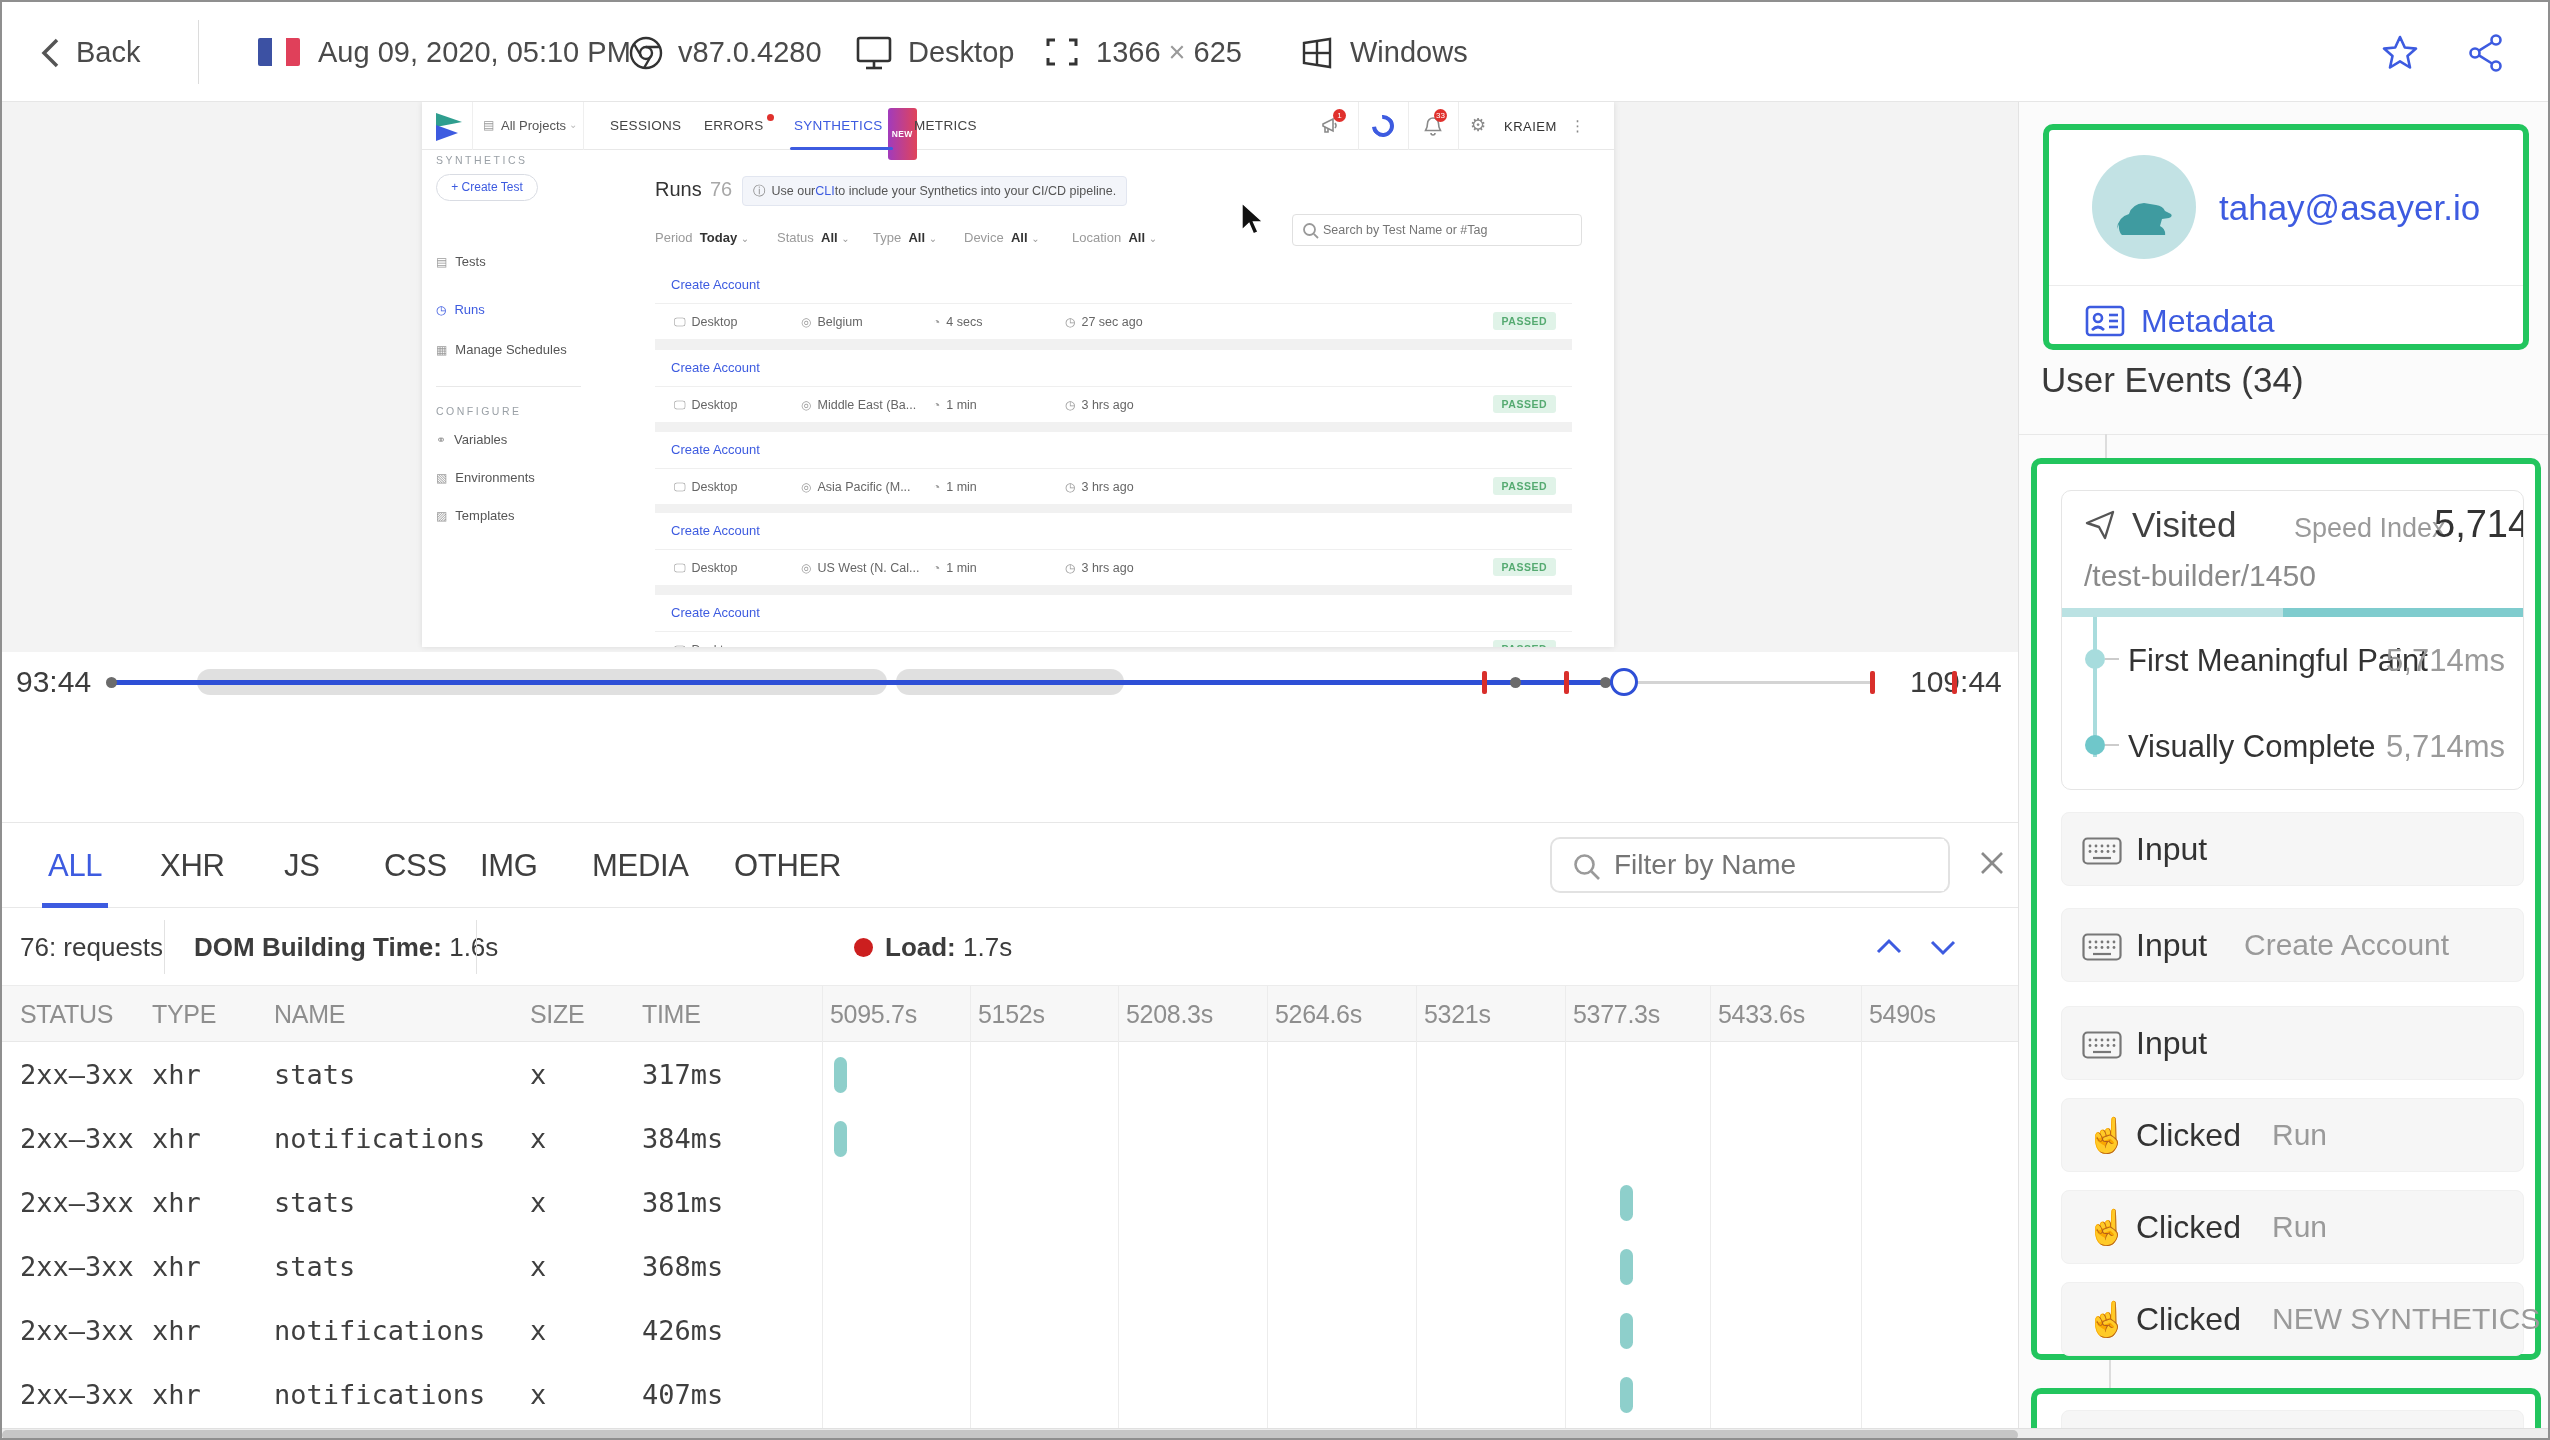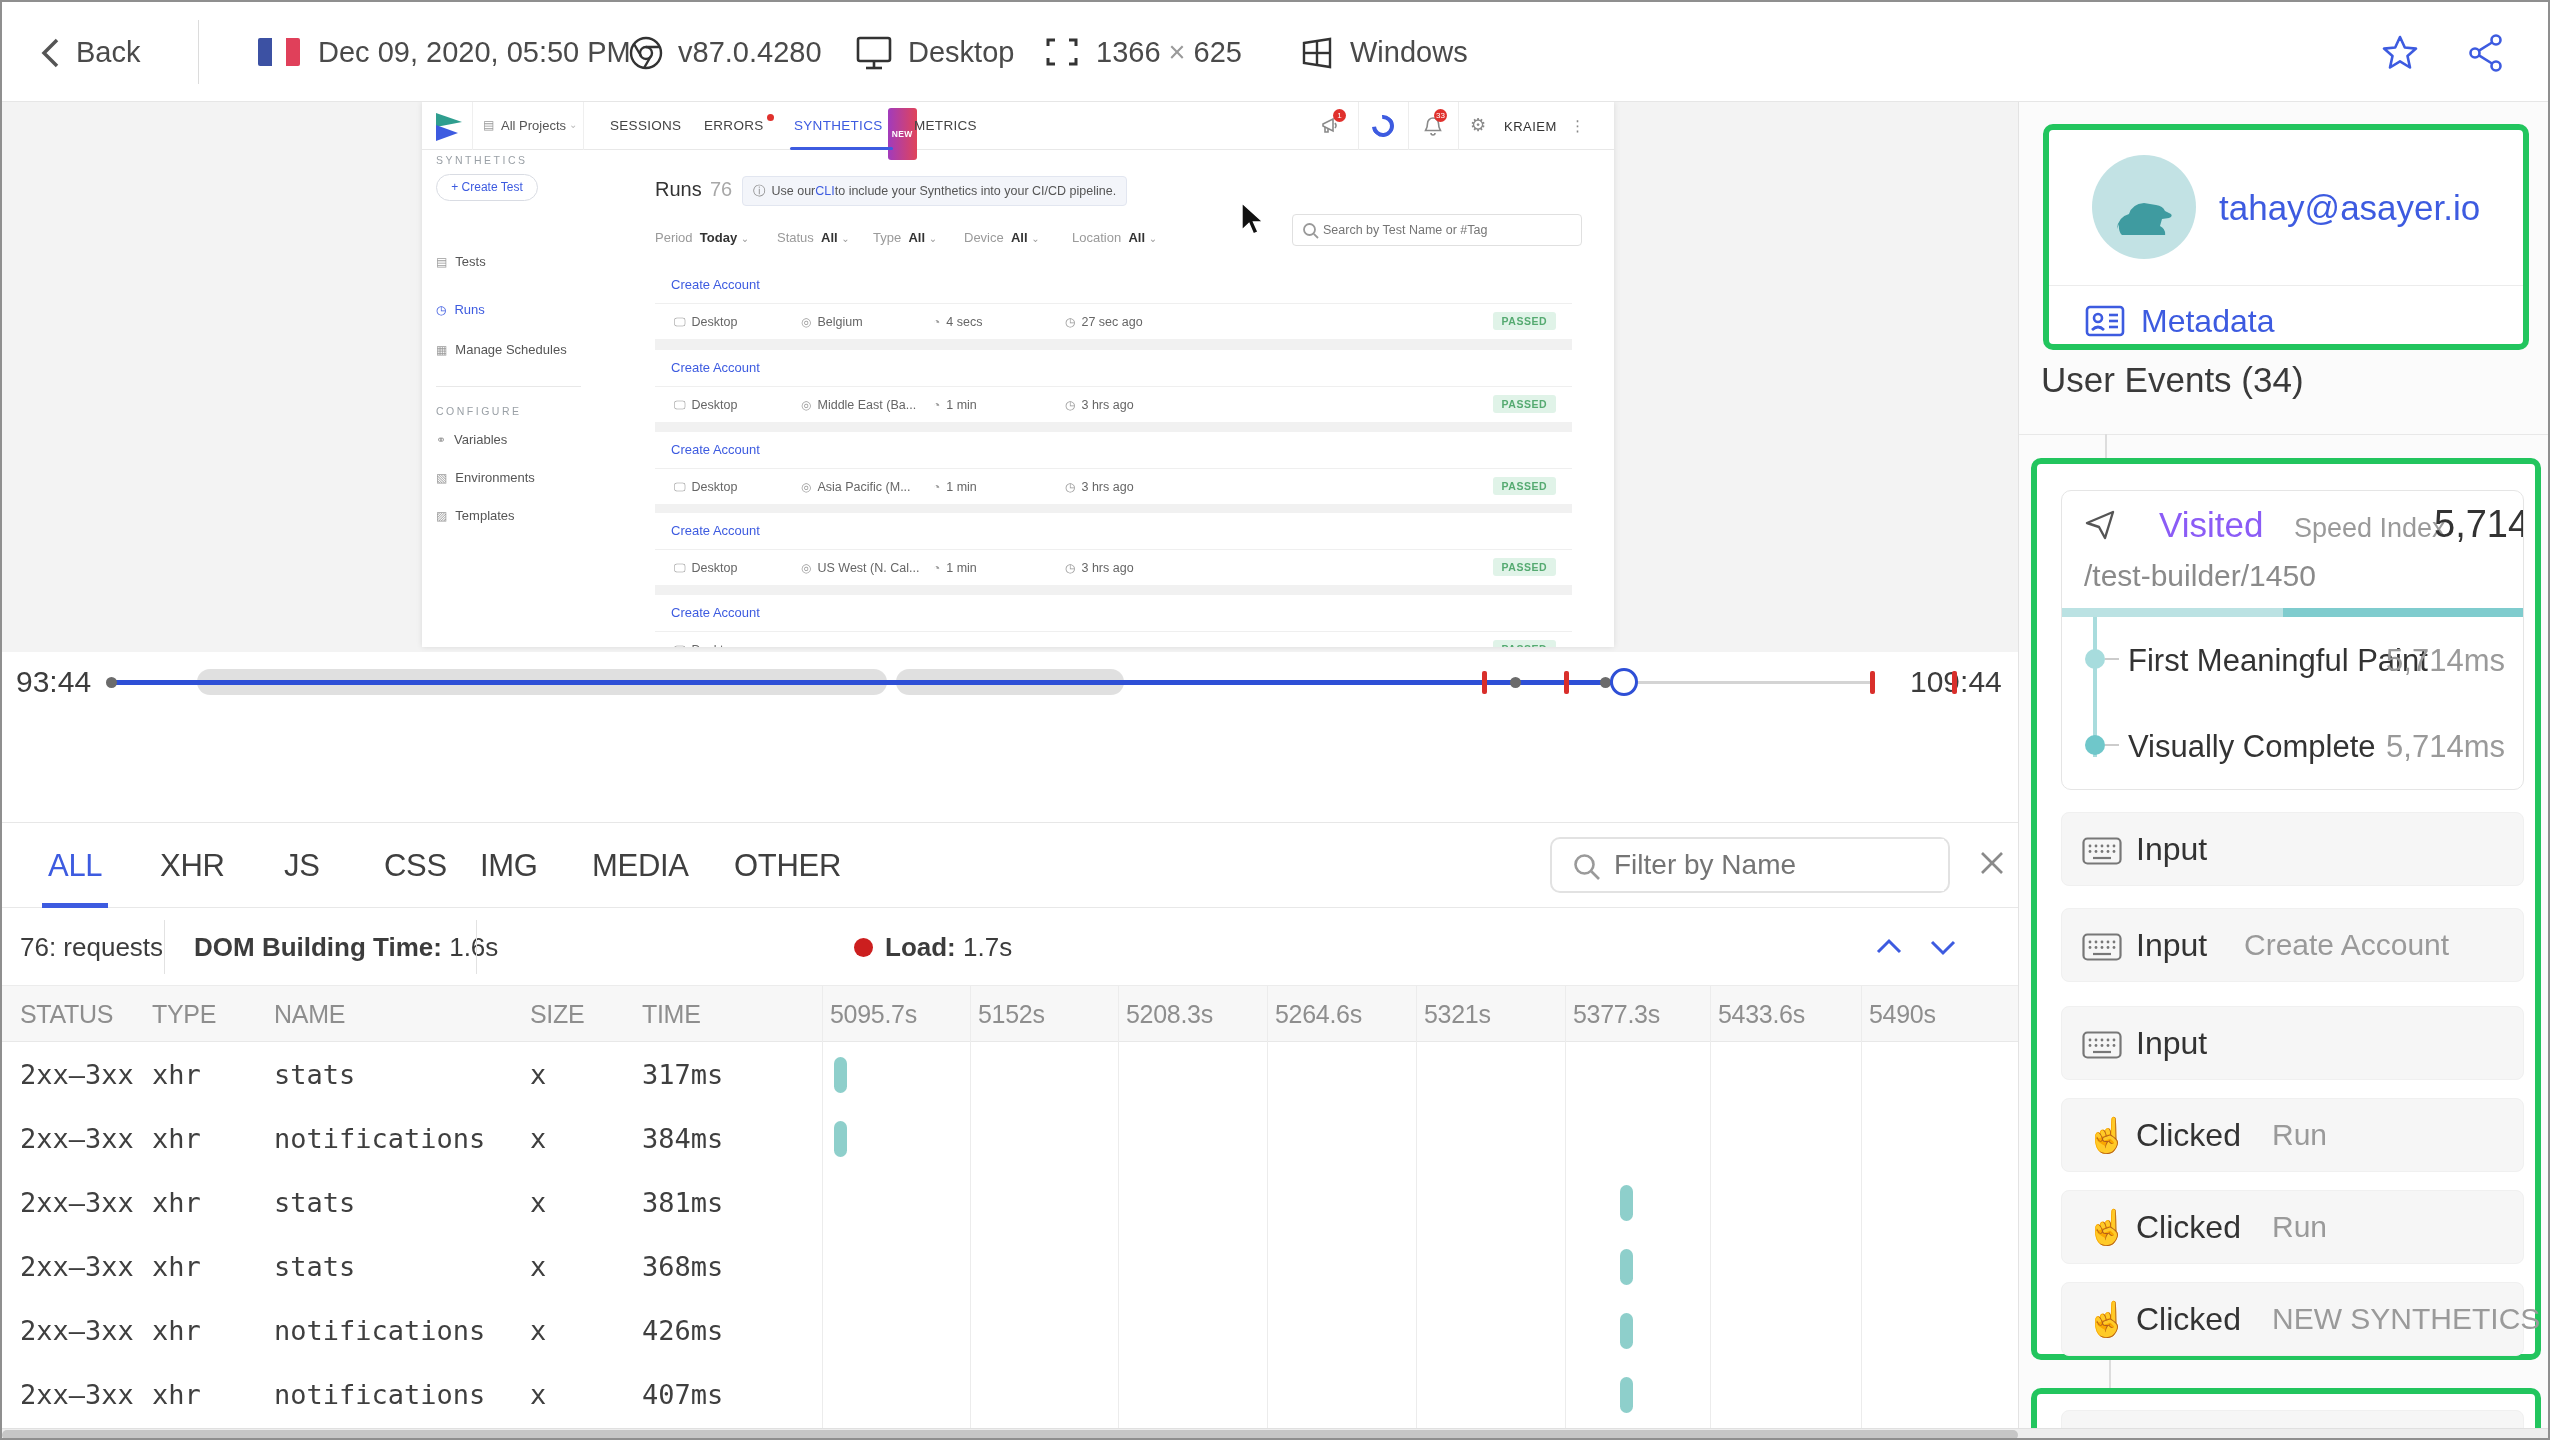--- a/index.html
+++ b/index.html
@@ -148,21 +148,21 @@
         </svg>
     </span>
     <span class="tb-txt" style="left:74px;">Back</span>
     <div class="tb-sep" style="left:196px;"></div>
 
     <span class="flag" style="left:256px;">
       <div style="background:#3c51a3;"></div>
         <div style="background:#fff;"></div>
         <div style="background:#e0405a;"></div>
     </span>
-    <span class="tb-txt" style="left:316px;">Dec 09, 2020, 05:50 PM</span>
+    <span class="tb-txt" style="left:316px;">Aug 09, 2020, 05:10 PM</span>
 
     <span class="abs" style="left:626px;top:33px;">
       <svg width="36" height="36" viewBox="0 0 36 36" fill="none" stroke="#333" stroke-width="2.4">
         <circle cx="18" cy="18" r="15"></circle>
           <circle cx="18" cy="18" r="6"></circle>
         <path d="M18 12 L32 12 M13 21 L6 9 M23 21 L16 33"></path>
       </svg>
     </span>
     <span class="tb-txt" style="left:676px;">v87.0.4280</span>
 
@@ -630,21 +630,21 @@
     <div class="connector" style="left:86px;top:332px;height:24px;"></div>
 
     <div class="card" style="left:12px;top:356px;width:510px;height:902px;">
 
       <div id="visited-card">
         <span class="abs" style="left:22px;top:18px;">
           <svg width="32" height="32" viewBox="0 0 32 32" fill="none" stroke="#555" stroke-width="2.4" stroke-linejoin="round">
             <path d="M3 14 L29 3 L21 29 L15 18 Z"></path>
           </svg>
         </span>
-        <span class="vc-txt" style="left:70px;top:14px;font-size:35px;color:#8b5cf6;margin-left:27px;">Visited</span>
+        <span class="vc-txt" style="left:70px;top:14px;font-size:35px;color:#404040;">Visited</span>
         <span class="vc-txt" style="left:232px;top:22px;font-size:27px;color:#9a9a9a;">Speed Index</span>
         <span class="vc-txt" style="left:372px;top:12px;font-size:38px;color:#333;">5,714</span>
         <span class="vc-txt" style="left:22px;top:68px;font-size:30px;color:#8a8a8a;">/test-builder/1450</span>
         <div id="vc-bar">
           <div style="position:absolute;left:0;top:0;width:48%;height:9px;background:#bbe2e3;"></div>
           <div style="position:absolute;left:48%;top:0;width:52%;height:9px;background:#7fccce;"></div>
         </div>
         <div id="vc-line"></div>
         <div class="vc-dot" style="top:158px;background:#a7dcdd;"></div>
         <div class="vc-tick" style="top:167px;"></div>

